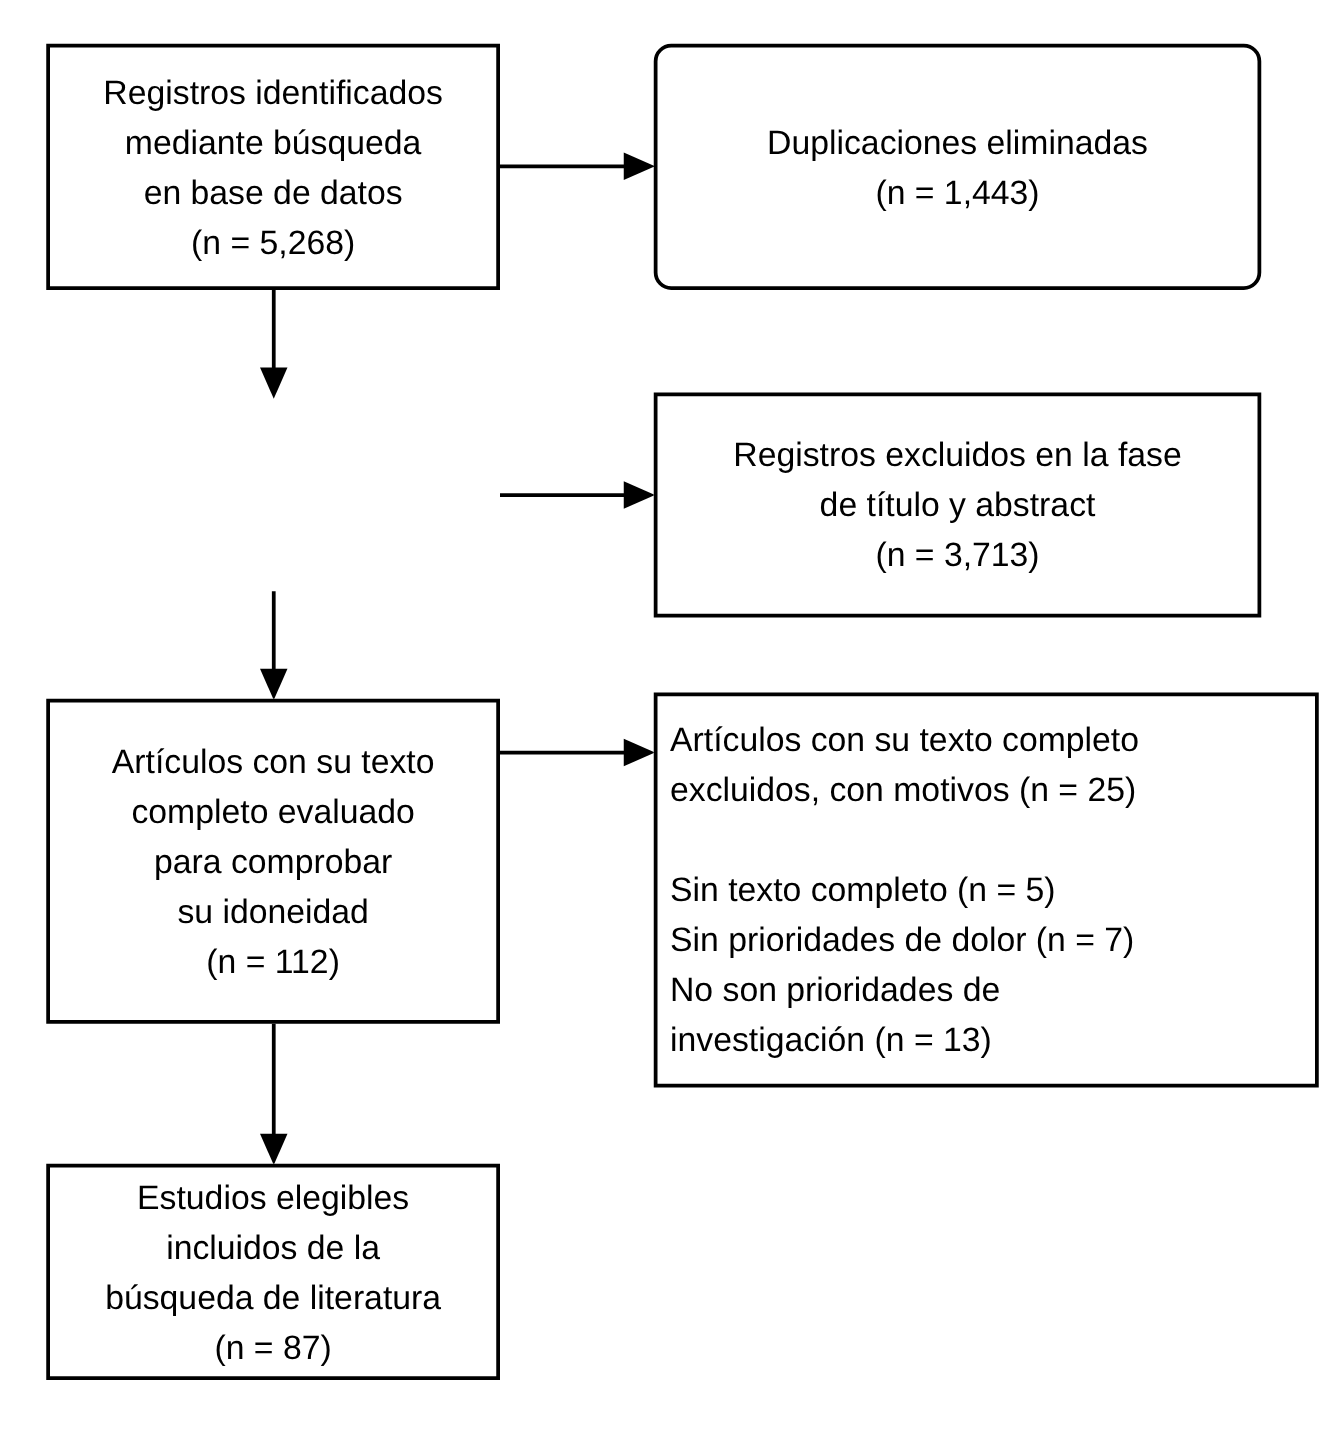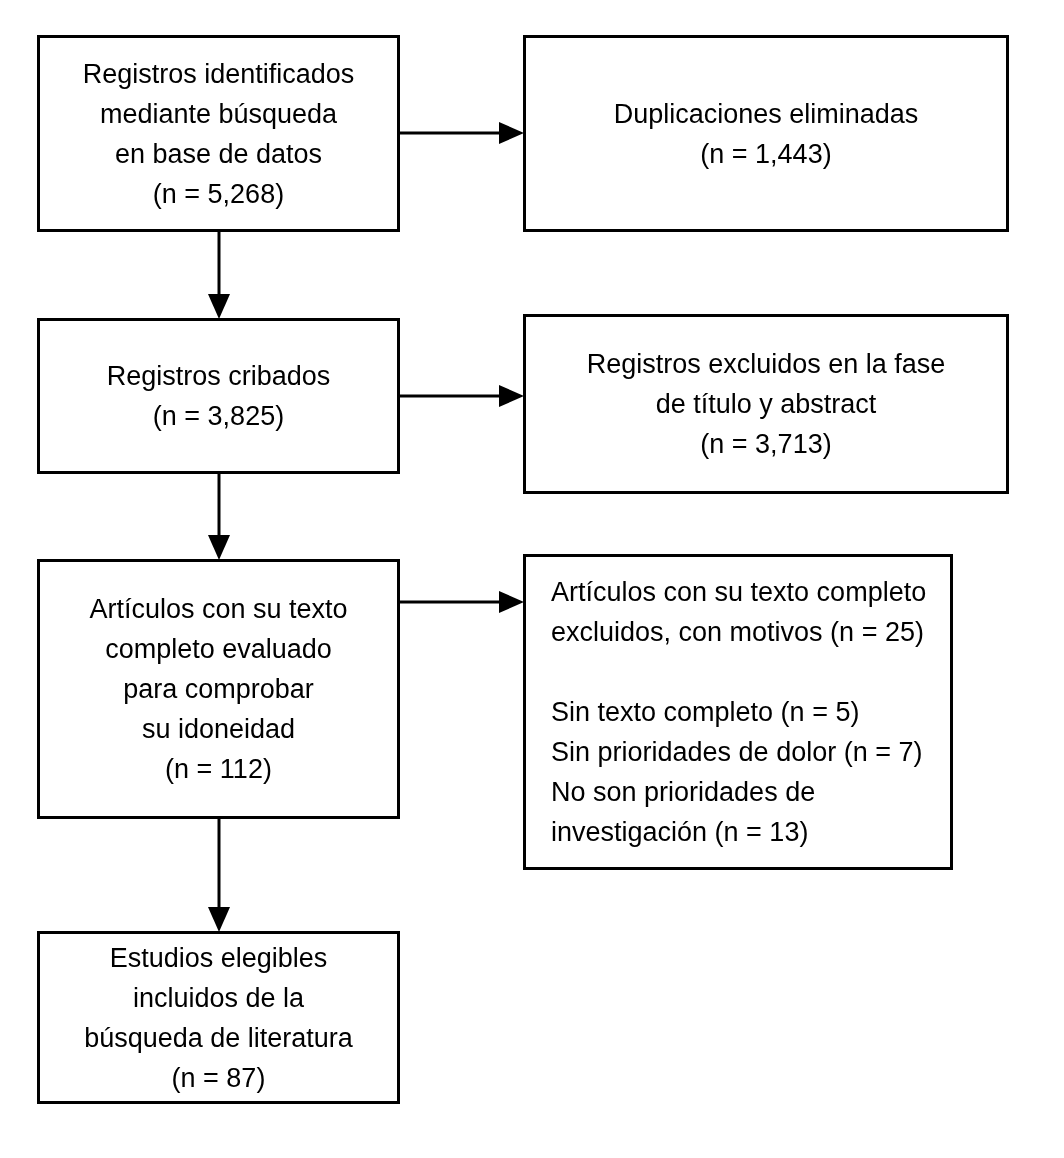--- a/index.html
+++ b/index.html
@@ -28,25 +28,25 @@
     white-space: pre-line;
     font-size: 27px;
     line-height: 40px;
     text-align: center;
   }
   .box-text.left-align {
     text-align: left;
   }
   
   .b-identified        { left: 37px;  top: 35px;  width: 363px; height: 197px; }
-  .b-duplicates        { left: 523px; top: 35px;  width: 486px; height: 197px; }
+  .b-duplicates        { left: 523px; top: 35px;  width: 486px; height: 197px; border-radius: 14px; }
   .b-screened          { left: 37px;  top: 318px; width: 363px; height: 156px; }
   .b-excluded-title    { left: 523px; top: 314px; width: 486px; height: 180px; }
   .b-fulltext          { left: 37px;  top: 559px; width: 363px; height: 260px; }
-  .b-fulltext-excluded { left: 523px; top: 554px; width: 430px; height: 316px; padding: 10px 20px 10px 25px; justify-content: flex-start; }
+  .b-fulltext-excluded { left: 523px; top: 554px; width: 532px; height: 316px; padding: 10px 20px 10px 10px; justify-content: flex-start; }
   .b-included          { left: 37px;  top: 931px; width: 363px; height: 173px; }
 
   .arrow-layer {
     position: absolute;
     left: 0;
     top: 0;
     width: 1064px;
     height: 1158px;
     pointer-events: none;
   }
@@ -90,24 +90,20 @@
 mediante búsqueda
 en base de datos
 (n = 5,268)</div>
   </div>
 
   <div class="box b-duplicates">
     <div class="box-text">Duplicaciones eliminadas
 (n = 1,443)</div>
   </div>
 
-  <div class="box b-screened">
-    <div class="box-text">Registros cribados
-(n = 3,825)</div>
-  </div>
 
   <div class="box b-excluded-title">
     <div class="box-text">Registros excluidos en la fase
 de título y abstract
 (n = 3,713)</div>
   </div>
 
   <div class="box b-fulltext">
     <div class="box-text">Artículos con su texto
 completo evaluado

